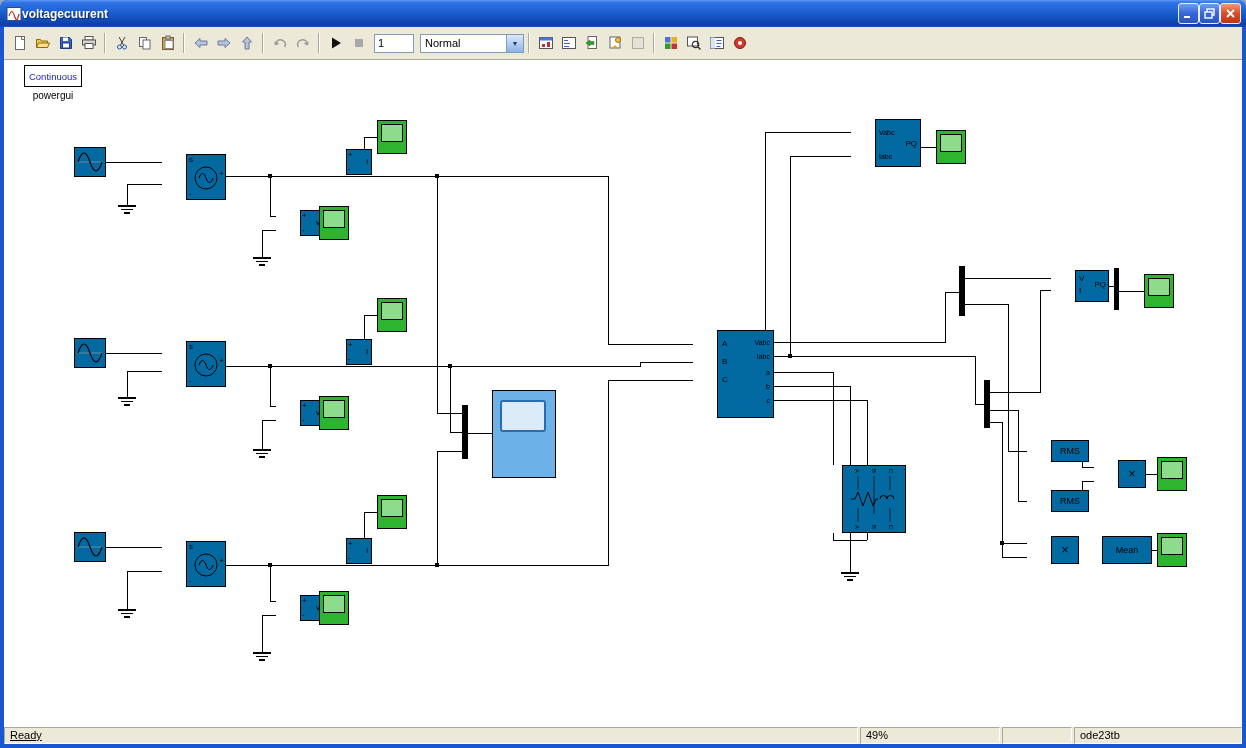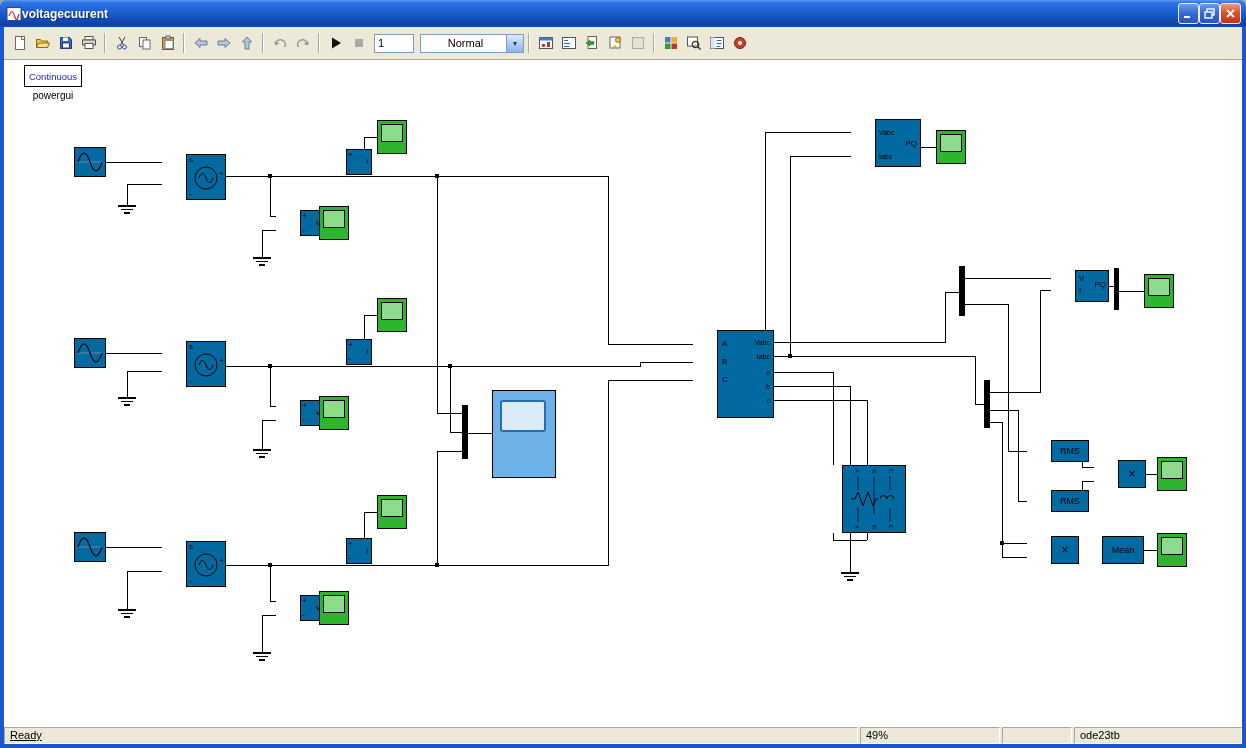--- a/index.html
+++ b/index.html
@@ -21,21 +21,21 @@
            border-bottom:1px solid #fff;}
   .menu-item{padding:3px 7px;color:#000;cursor:default;}
   
   .toolbar{height:33px;background:#ece9d8;display:flex;align-items:center;padding:0 4px;
            border-bottom:1px solid #aca899;}
   .tbtn{width:23px;height:22px;display:flex;align-items:center;justify-content:center;border:1px solid transparent;background:transparent;}
   .tsep{width:2px;height:20px;margin:0 4px;border-left:1px solid #aca899;border-right:1px solid #fff;}
   .sim-time{width:40px;height:19px;border:1px solid #7f9db9;font-size:11px;padding:0 3px;margin:0 6px 0 4px;
             font-family:"Liberation Sans",sans-serif;}
   .combo{width:104px;height:19px;border:1px solid #7f9db9;background:#fff;display:flex;align-items:center;font-size:11px;}
-  .combo-text{flex:1;padding-left:4px;text-align:center;}
+  .combo-text{flex:1;padding-left:4px;}
   .combo-arrow{width:17px;height:17px;background:linear-gradient(180deg,#dce8fa,#8fb2e8);border-left:1px solid #7f9db9;
                display:flex;align-items:center;justify-content:center;font-size:7px;color:#1a3a6a;}
   
   .canvas{flex:1;position:relative;background:var(--canvas-white,#ffffff);overflow:hidden;}
   .wires{position:absolute;left:0;top:0;}
   .blk{position:absolute;background:#0369a1;border:1px solid #000;margin-left:24px;}
   .blk-center{display:flex;align-items:center;justify-content:center;font-size:9px;}
   .portlbl{position:absolute;font-size:8px;line-height:1;color:#000;}
   .plbl7{font-size:7px;}
   .scope{position:absolute;width:30px;height:34px;background:var(--scope-green,#2eb42e);border:1px solid #000;}
@@ -458,21 +458,21 @@
       </div>
     <div class="blk blk-center" style="left:1023px;top:430px;width:38px;height:22px">
         <span>RMS</span>
       </div>
     <div class="blk blk-center prodx" style="left:1090px;top:400px;width:28px;height:28px">
         <span>×</span>
       </div>
     <div class="blk blk-center prodx" style="left:1023px;top:476px;width:28px;height:28px">
         <span>×</span>
       </div>
-    <div class="blk blk-center" style="left:1074px;top:476px;width:42px;height:28px">
+    <div class="blk blk-center" style="left:1074px;top:476px;width:50px;height:28px">
         <span>Mean</span>
       </div>
 
   </div>
 
   <div class="statusbar">
     <div class="sb-cell sb-ready">Ready</div>
     <div class="sb-cell sb-zoom">49%</div>
     <div class="sb-cell sb-blank"></div>
     <div class="sb-cell sb-solver">ode23tb</div>

